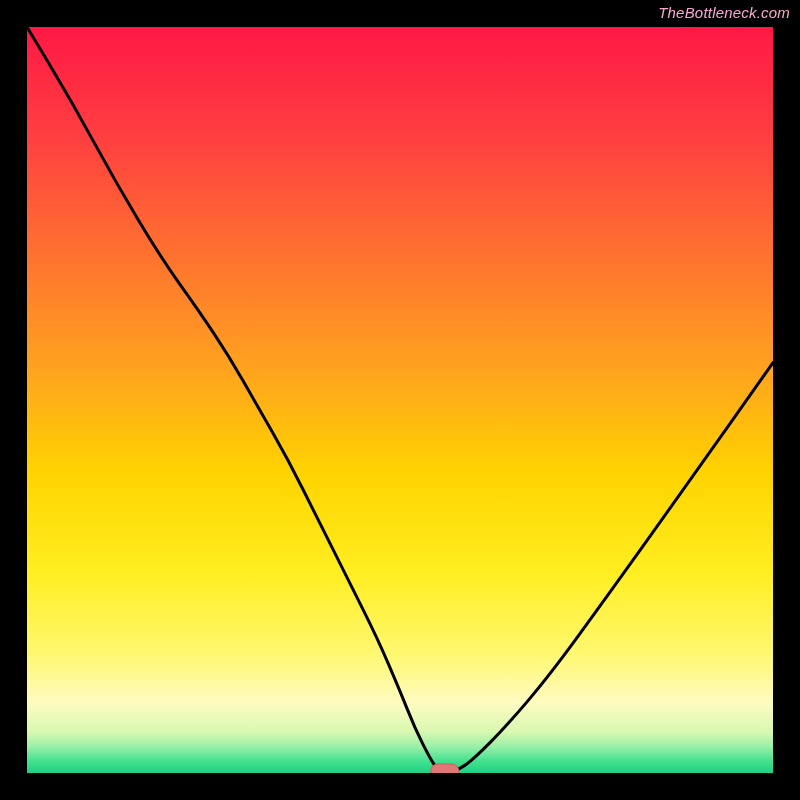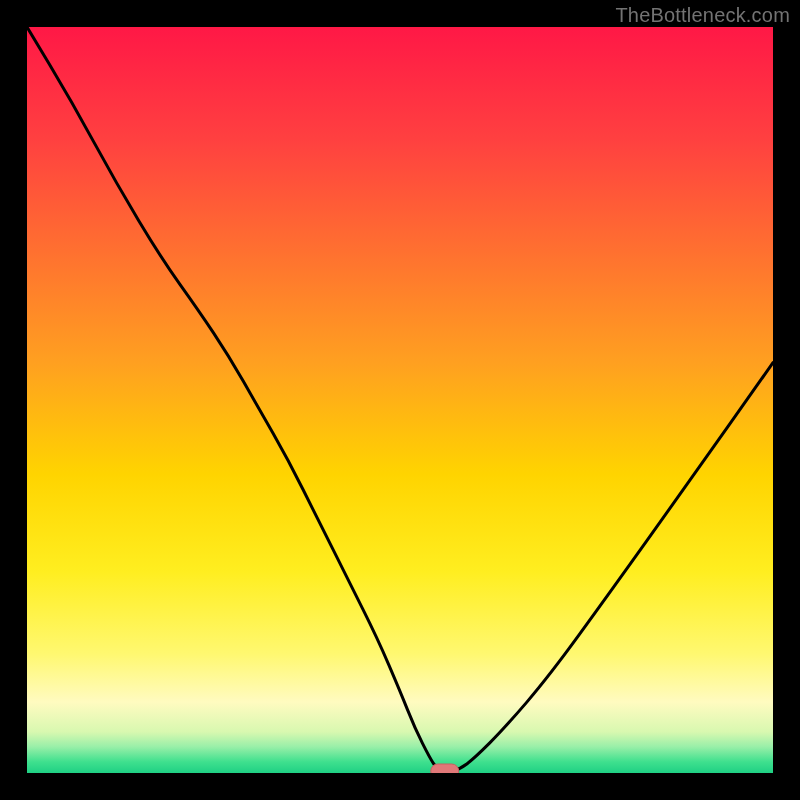--- a/index.html
+++ b/index.html
@@ -14,25 +14,26 @@
   .frame {
     position: relative;
     width: 800px;
     height: 800px;
     background: #000;
   }
   .watermark {
     position: absolute;
     top: 4px;
     right: 10px;
-    color: #737373;
-    font-size: 20px;
+    color: #f9a8d4;
+    font-size: 15px;
     font-weight: 500;
     letter-spacing: 0.2px;
     z-index: 10;
+    font-style: italic;
   }
   .plot {
     position: absolute;
     left: 27px;
     top: 27px;
     width: 746px;
     height: 746px;
   }
   svg { display: block; }
 </style>

